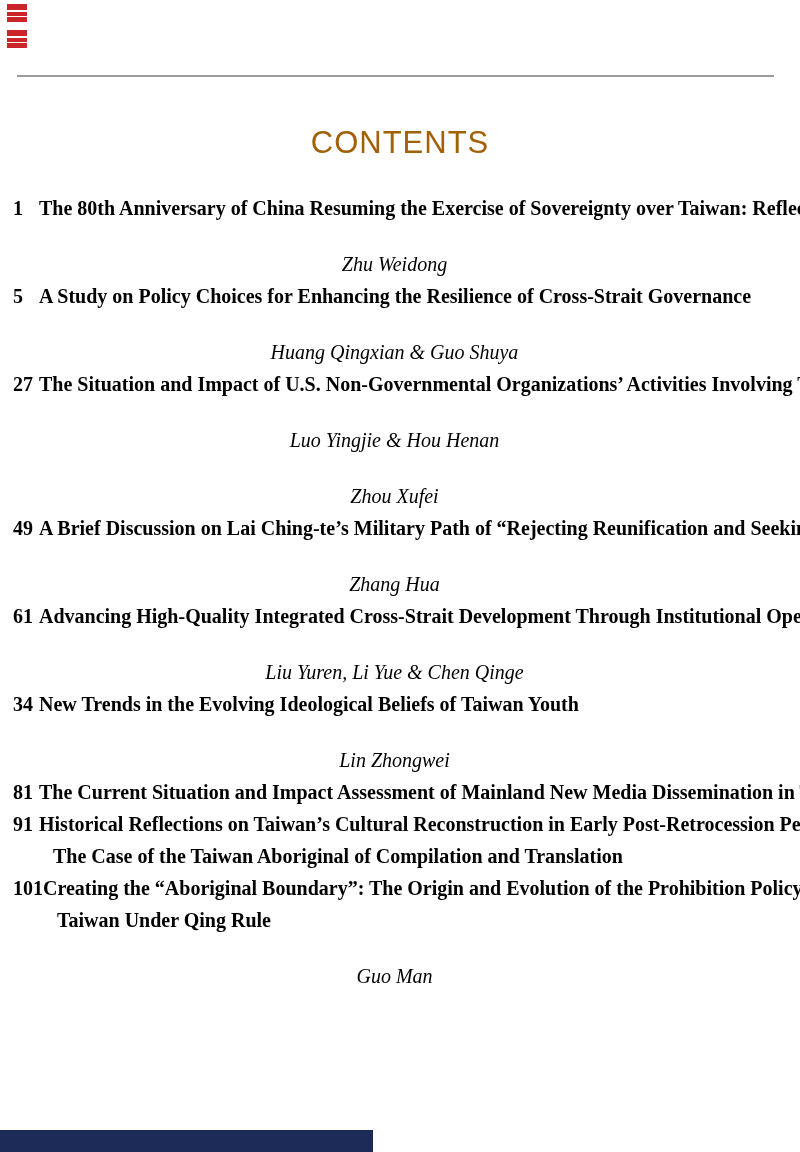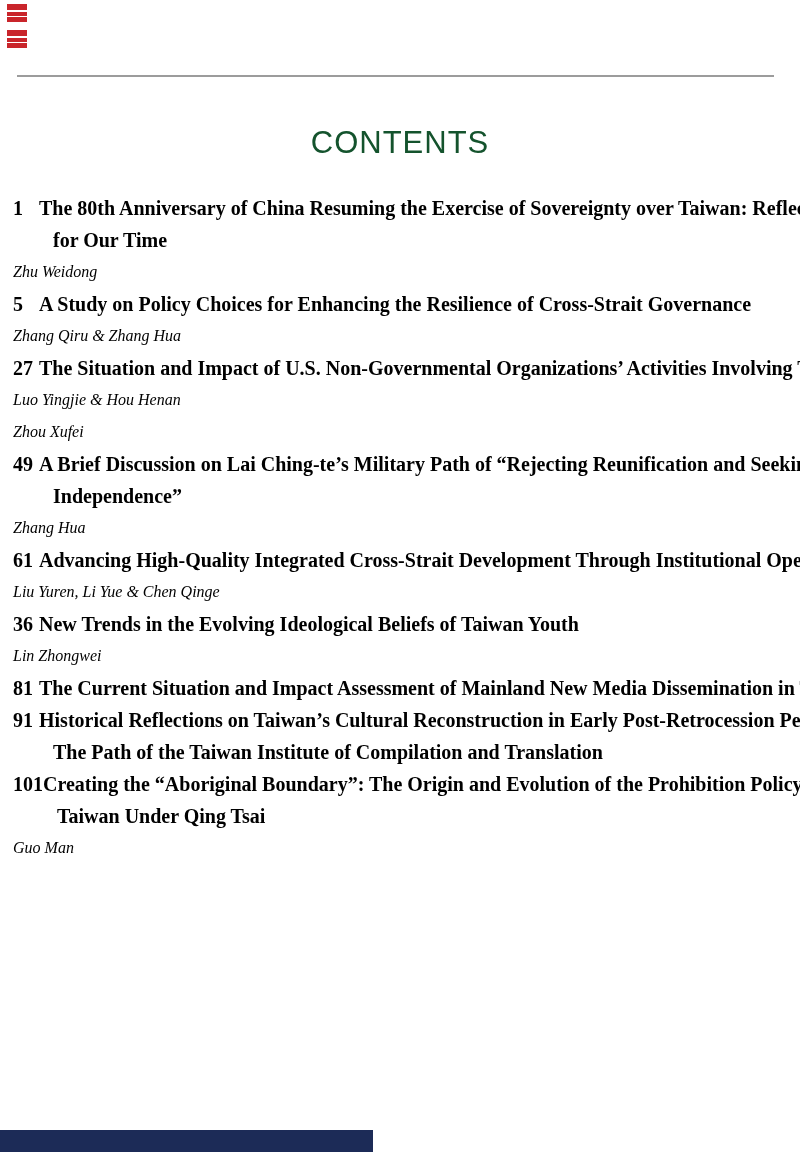--- a/index.html
+++ b/index.html
@@ -41,21 +41,21 @@
     position: absolute;
     top: 127px;
     left: 0;
     width: 100%;
     text-align: center;
     font-family: "Liberation Sans", sans-serif;
     font-size: 31px;
     line-height: 31px;
     letter-spacing: 1px;
     font-weight: 400;
-    color: #14532d;
+    color: #a16207;
   }
 
   .toc {
     position: absolute;
     top: 192px;
     left: 13px;
     right: 24px; 
   }
   .entry {
     display: flex;
@@ -82,24 +82,25 @@
   }
   .title-line.fill {
     text-align: justify;
     text-align-last: justify;
   }
   .title-line.indent {
     padding-left: 14px;
   }
   .entry-author {
     font-style: italic;
-    font-size: 16px;
+    font-size: 20px;
     line-height: 32px;
-    text-align: left;
+    text-align: center;
     white-space: nowrap;
+    margin-top: 24px;
   }
 
   .footer-bar {
     position: absolute;
     left: 0;
     top: 1130px;
     width: 373px;
     height: 22px;
     background: #1c2b57;
   }
@@ -114,88 +115,86 @@
 
   <div class="rule"></div>
 
   <div class="contents-title">CONTENTS</div>
 
   <div class="toc" id="toc-root">
   <div class="entry">
     <div class="entry-num">1</div>
     <div class="entry-title">
           <div class="title-line fill">The 80th Anniversary of China Resuming the Exercise of Sovereignty over Taiwan: Reflections</div>
-          <div class="title-line indent">for Our Time</div>
         </div>
   </div>
   <div class="entry-author">Zhu Weidong</div>
 
   <div class="entry">
     <div class="entry-num">5</div>
     <div class="entry-title">
           <div class="title-line">A Study on Policy Choices for Enhancing the Resilience of Cross-Strait Governance</div>
         </div>
   </div>
-
-  <div class="entry-author">Zhang Qiru &amp; Zhang Hua</div>
+  <div class="entry-author">Huang Qingxian &amp; Guo Shuya</div>
+
 
   <div class="entry">
     <div class="entry-num">27</div>
     <div class="entry-title">
           <div class="title-line">The Situation and Impact of U.S. Non-Governmental Organizations’ Activities Involving Taiwan</div>
         </div>
   </div>
   <div class="entry-author">Luo Yingjie &amp; Hou Henan</div>
 
   <div class="entry-author">Zhou Xufei</div>
 
   <div class="entry">
     <div class="entry-num">49</div>
     <div class="entry-title">
           <div class="title-line fill">A Brief Discussion on Lai Ching-te’s Military Path of “Rejecting Reunification and Seeking</div>
-          <div class="title-line indent">Independence”</div>
         </div>
   </div>
   <div class="entry-author">Zhang Hua</div>
 
   <div class="entry">
     <div class="entry-num">61</div>
     <div class="entry-title">
           <div class="title-line fill">Advancing High-Quality Integrated Cross-Strait Development Through Institutional Opening</div>
         </div>
   </div>
   <div class="entry-author">Liu Yuren, Li Yue &amp; Chen Qinge</div>
 
   <div class="entry">
-    <div class="entry-num">36</div>
+    <div class="entry-num">34</div>
     <div class="entry-title">
           <div class="title-line">New Trends in the Evolving Ideological Beliefs of Taiwan Youth</div>
         </div>
   </div>
   <div class="entry-author">Lin Zhongwei</div>
 
   <div class="entry">
     <div class="entry-num">81</div>
     <div class="entry-title">
           <div class="title-line">The Current Situation and Impact Assessment of Mainland New Media Dissemination in Taiwan</div>
         </div>
   </div>
 
   <div class="entry">
     <div class="entry-num">91</div>
     <div class="entry-title">
           <div class="title-line fill">Historical Reflections on Taiwan’s Cultural Reconstruction in Early Post-Retrocession Period:</div>
-          <div class="title-line indent">The Path of the Taiwan Institute of Compilation and Translation</div>
+          <div class="title-line indent">The Case of the Taiwan Aboriginal of Compilation and Translation</div>
         </div>
   </div>
 
   <div class="entry">
     <div class="entry-num">101</div>
     <div class="entry-title">
           <div class="title-line fill">Creating the “Aboriginal Boundary”: The Origin and Evolution of the Prohibition Policy in</div>
-          <div class="title-line indent">Taiwan Under Qing Tsai</div>
+          <div class="title-line indent">Taiwan Under Qing Rule</div>
         </div>
   </div>
   <div class="entry-author">Guo Man</div>
 </div>
 
   <div class="footer-bar"></div>
 </div>
 
 </body></html>

